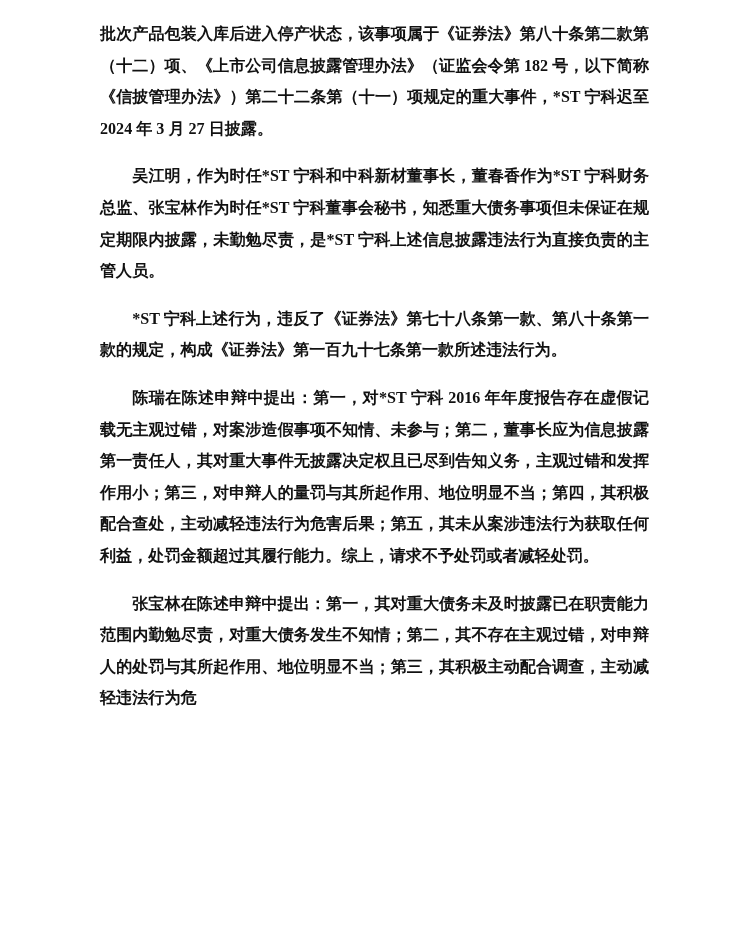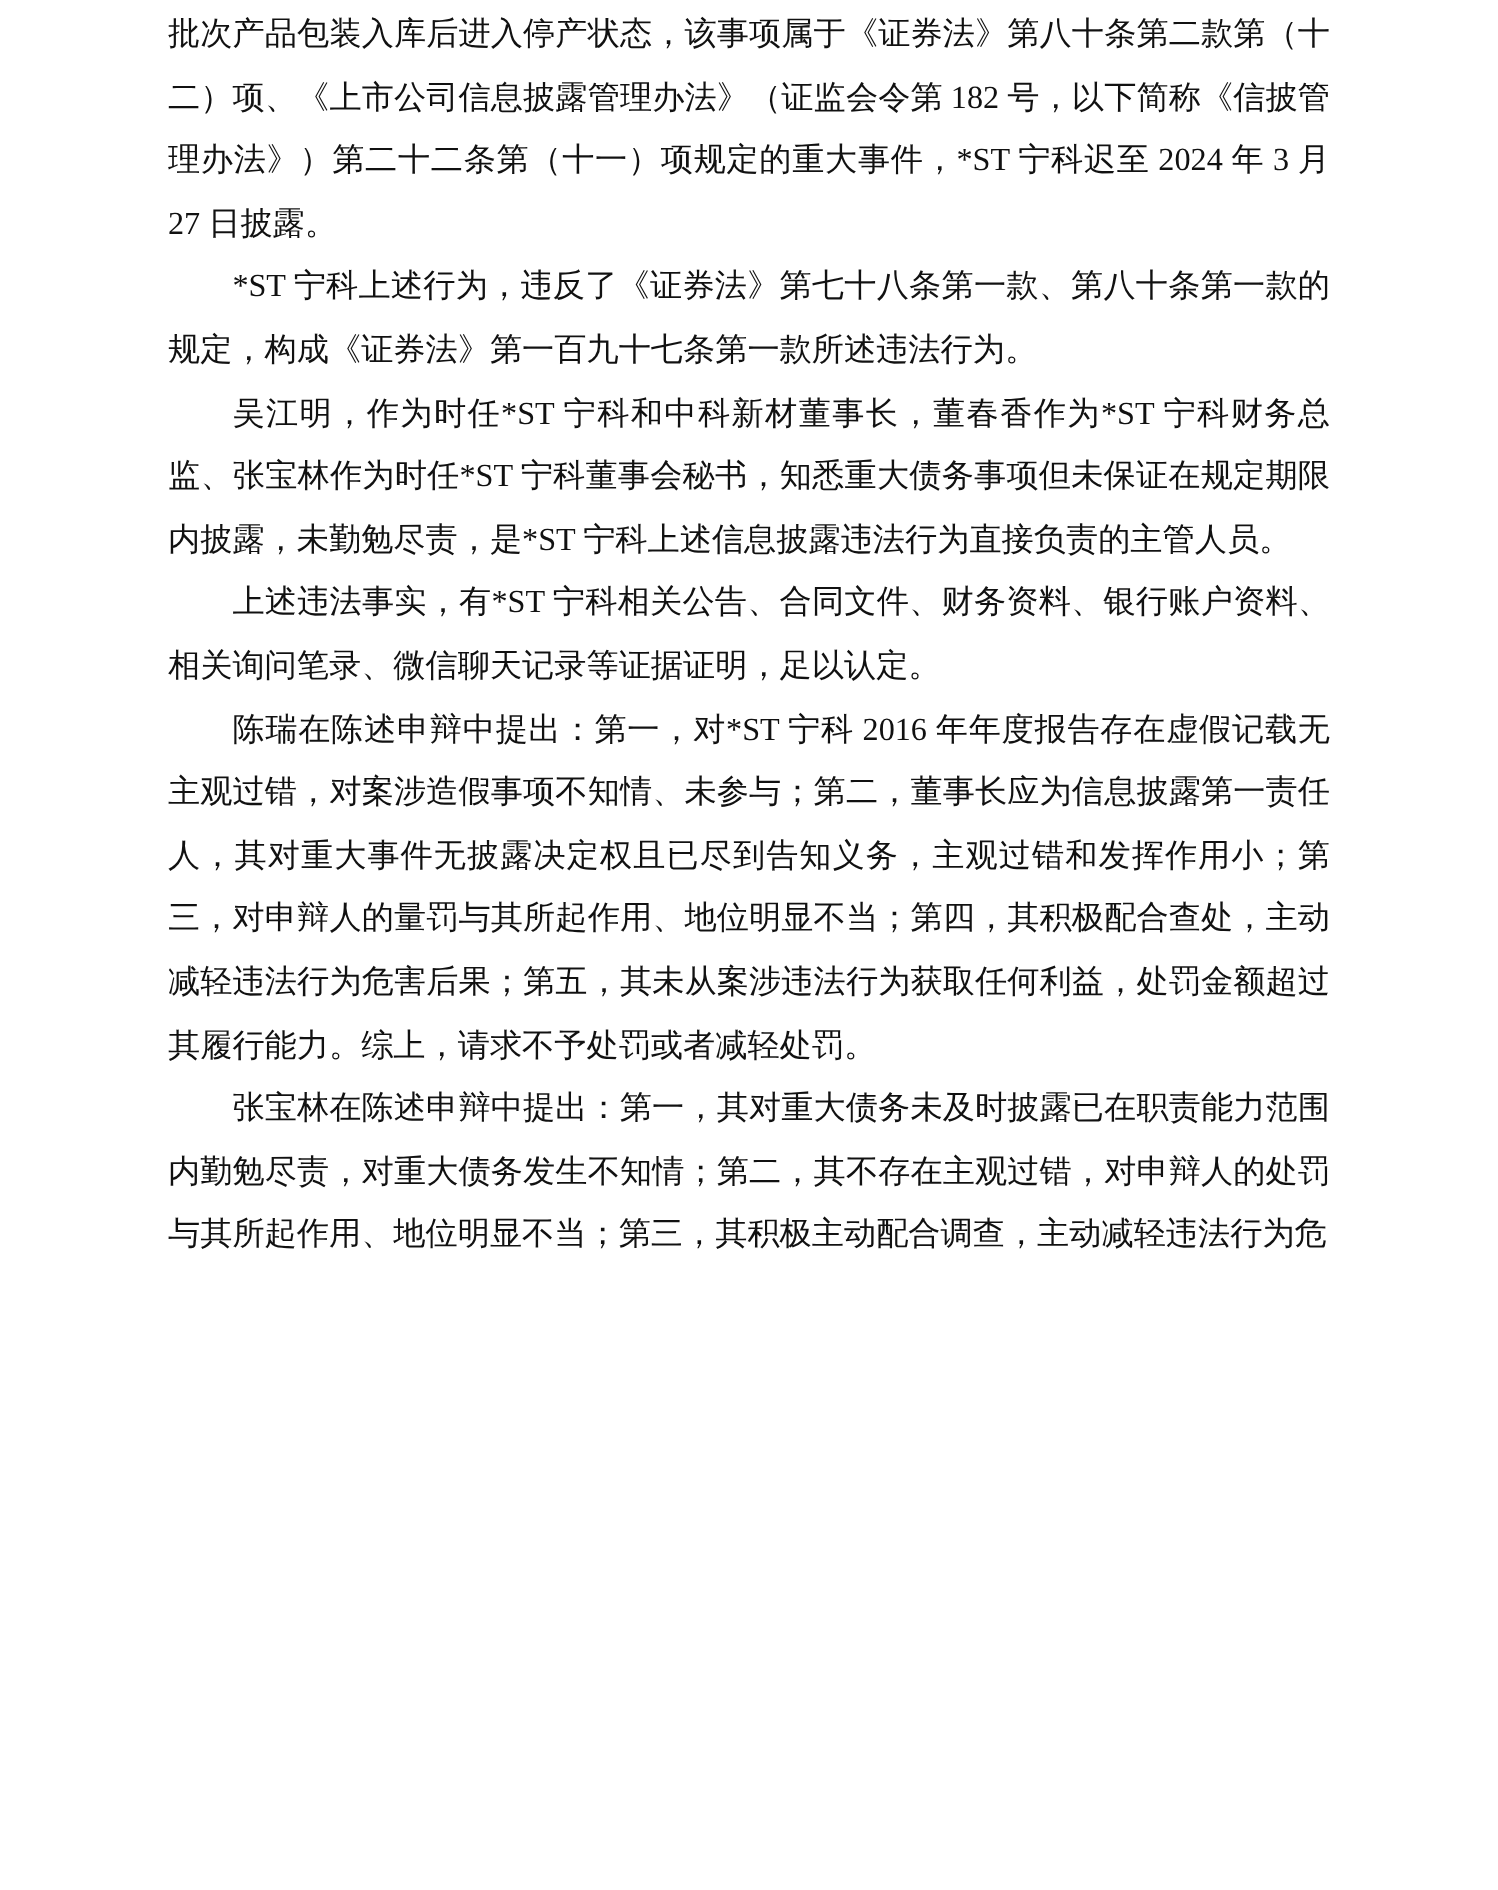--- a/index.html
+++ b/index.html
@@ -19,33 +19,33 @@
       top: 2px;
       width: 581px;
       font-family: "Liberation Serif", "DejaVu Serif", serif;
       font-size: 16.1px;
       line-height: 31.6px;
       color: #111111;
       text-align: justify;
       text-justify: inter-character;
     }
     .para {
-      margin: 0;
+      margin: 16px;
       padding: 0;
       text-indent: 2em;
       text-align: justify;
       text-align-last: left;
+      font-weight: bold;
     }
     .para.cont {
       text-indent: 0;
     }
   </style>
 </head>
 <body>
 
 <div class="page">
   <p class="para cont">批次产品包装入库后进入停产状态，该事项属于《证券法》第八十条第二款第（十二）项、《上市公司信息披露管理办法》（证监会令第 182 号，以下简称《信披管理办法》）第二十二条第（十一）项规定的重大事件，*ST 宁科迟至 2024 年 3 月 27 日披露。</p>
+  <p class="para">吴江明，作为时任*ST 宁科和中科新材董事长，董春香作为*ST 宁科财务总监、张宝林作为时任*ST 宁科董事会秘书，知悉重大债务事项但未保证在规定期限内披露，未勤勉尽责，是*ST 宁科上述信息披露违法行为直接负责的主管人员。</p>
   <p class="para">*ST 宁科上述行为，违反了《证券法》第七十八条第一款、第八十条第一款的规定，构成《证券法》第一百九十七条第一款所述违法行为。</p>
-  <p class="para">吴江明，作为时任*ST 宁科和中科新材董事长，董春香作为*ST 宁科财务总监、张宝林作为时任*ST 宁科董事会秘书，知悉重大债务事项但未保证在规定期限内披露，未勤勉尽责，是*ST 宁科上述信息披露违法行为直接负责的主管人员。</p>
-  <p class="para">上述违法事实，有*ST 宁科相关公告、合同文件、财务资料、银行账户资料、相关询问笔录、微信聊天记录等证据证明，足以认定。</p>
   <p class="para">陈瑞在陈述申辩中提出：第一，对*ST 宁科 2016 年年度报告存在虚假记载无主观过错，对案涉造假事项不知情、未参与；第二，董事长应为信息披露第一责任人，其对重大事件无披露决定权且已尽到告知义务，主观过错和发挥作用小；第三，对申辩人的量罚与其所起作用、地位明显不当；第四，其积极配合查处，主动减轻违法行为危害后果；第五，其未从案涉违法行为获取任何利益，处罚金额超过其履行能力。综上，请求不予处罚或者减轻处罚。</p>
   <p class="para">张宝林在陈述申辩中提出：第一，其对重大债务未及时披露已在职责能力范围内勤勉尽责，对重大债务发生不知情；第二，其不存在主观过错，对申辩人的处罚与其所起作用、地位明显不当；第三，其积极主动配合调查，主动减轻违法行为危</p>
 </div>
 
 </body></html>

